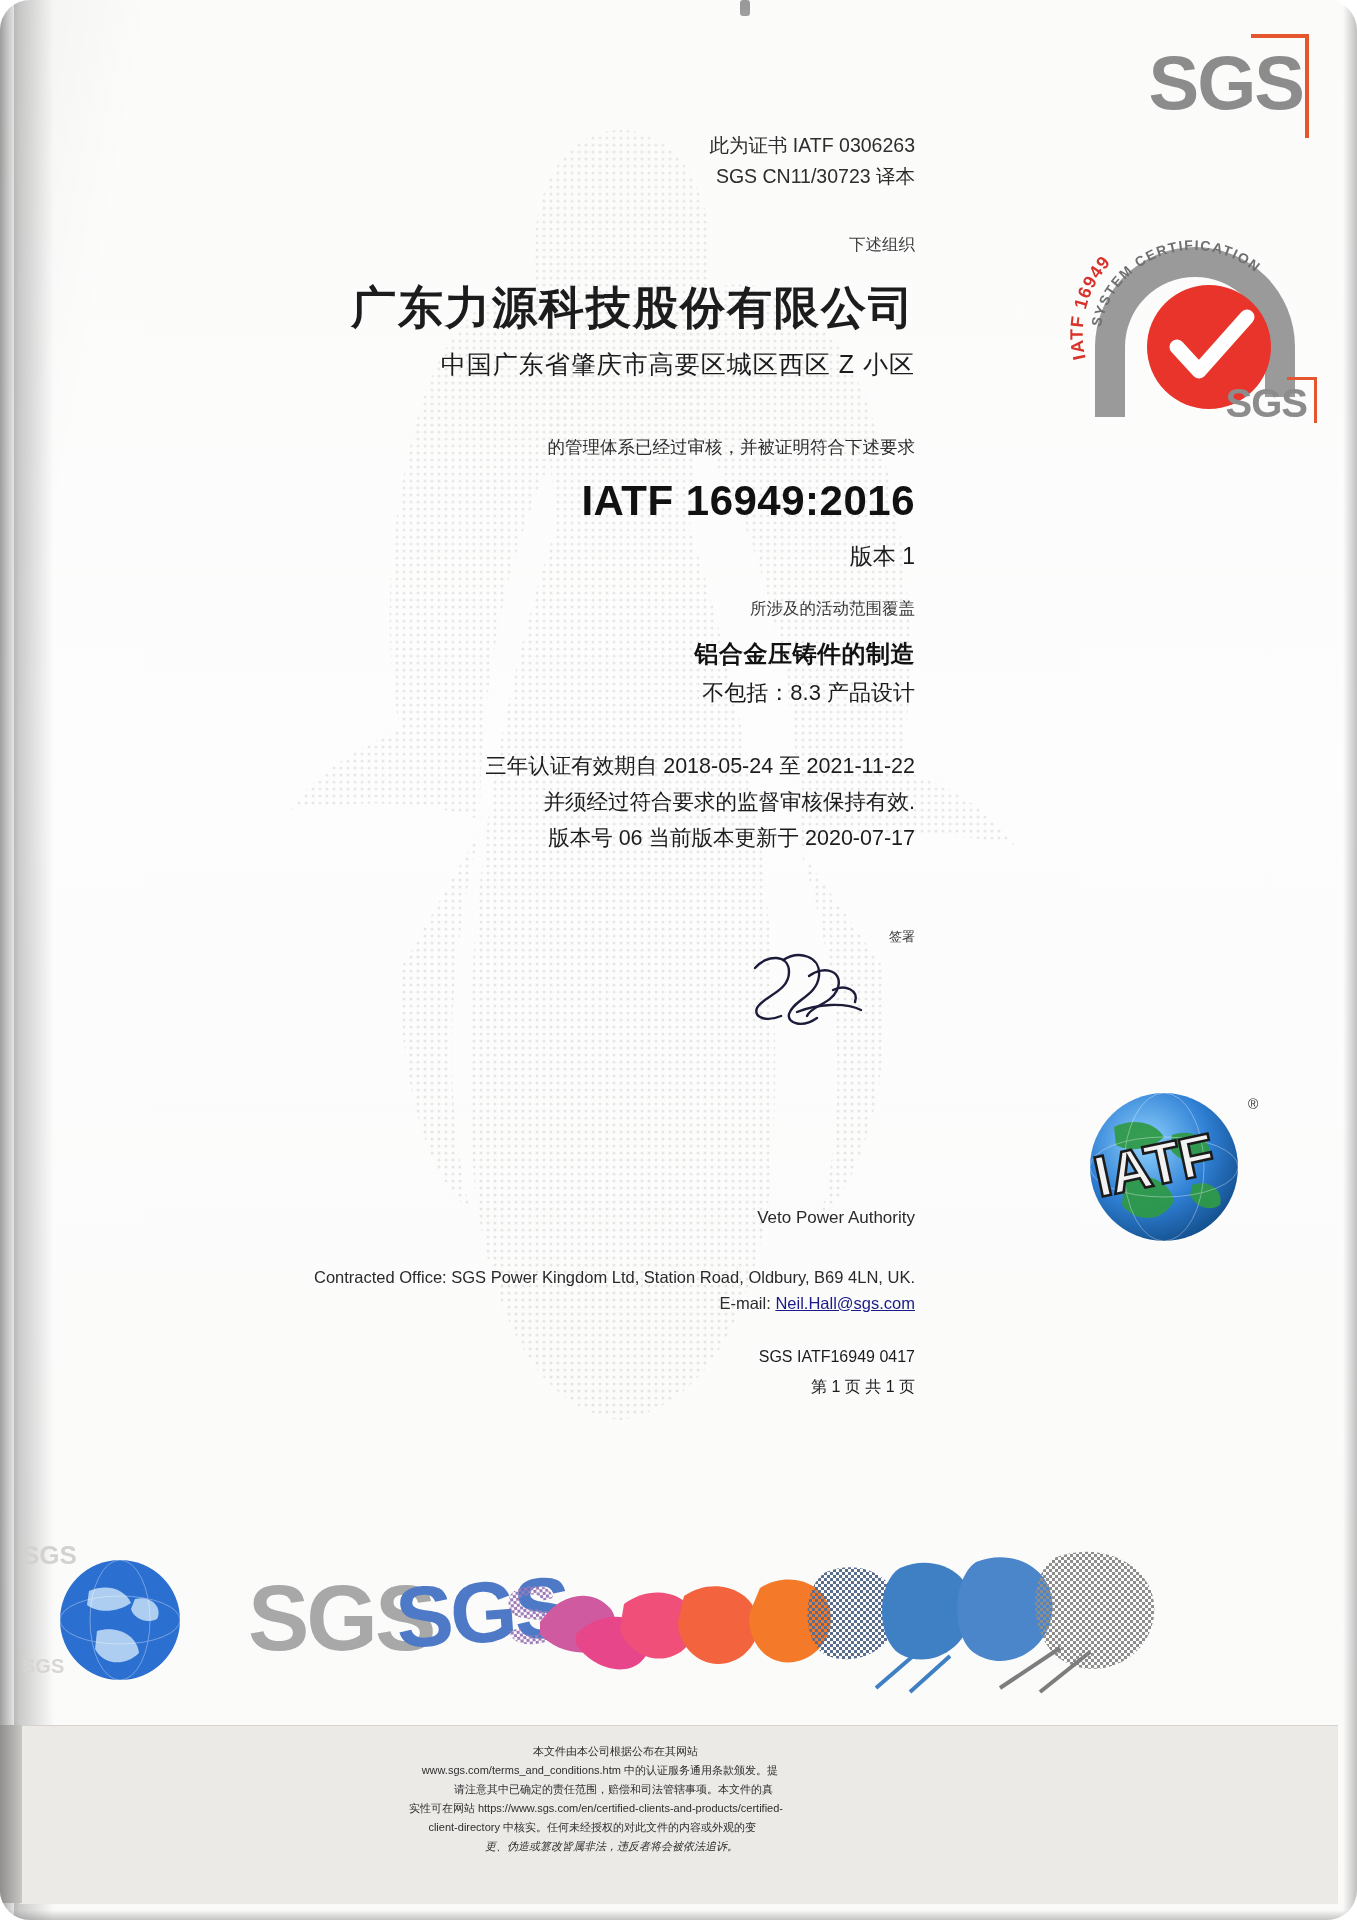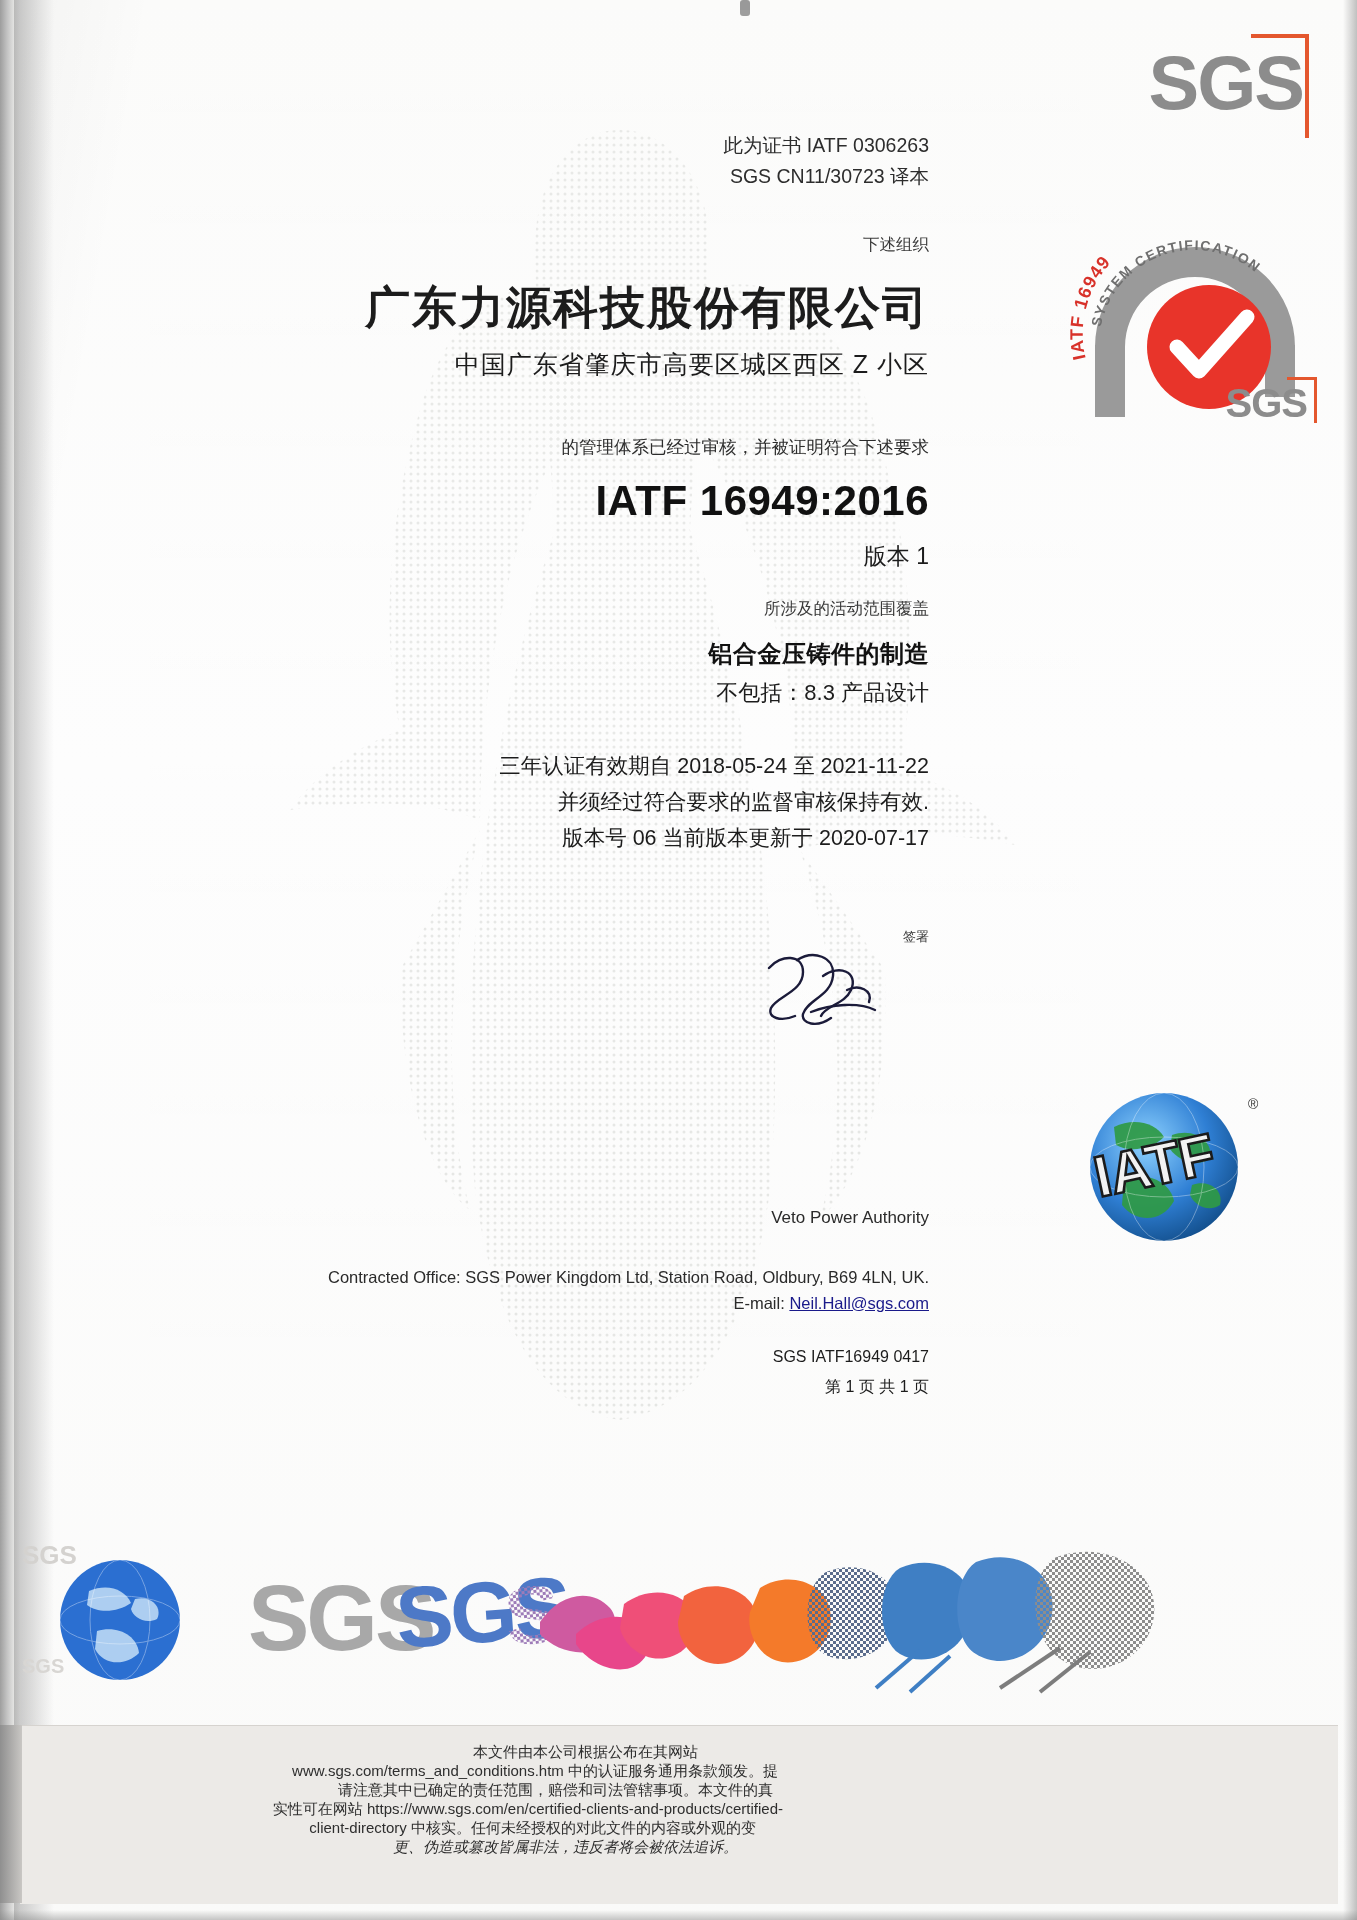--- a/index.html
+++ b/index.html
@@ -10,20 +10,21 @@
   body {
     font-family: "Liberation Sans", sans-serif;
     color: #231f20;
   }
   .page {
     position: relative;
     width: 1357px;
     height: 1920px;
     overflow: hidden;
     background: #fdfdfc;
+    border-radius: 30px;
   }
 
   
   .paper {
     position: absolute;
     inset: 0;
     background:
       linear-gradient(100deg, rgba(0,0,0,0.035) 0%, rgba(0,0,0,0) 9%),
       linear-gradient(180deg, #fbfbfa 0%, #fdfdfd 40%, #fafaf9 100%);
   }
@@ -137,21 +138,21 @@
     right: 95px;
     top: 1075px;
     width: 210px;
     height: 180px;
   }
   .iatf-globe svg { width: 100%; height: 100%; }
 
   
   .content {
     position: absolute;
-    left: 214px;
+    left: 200px;
     top: 130px;
     width: 715px;
     text-align: right;
   }
   .cert-ref {
     font-size: 19.5px;
     line-height: 31px;
     color: #2d2d2d;
   }
   .label-sm {
@@ -296,21 +297,21 @@
     background: #eceae7;
     border-top: 1px solid #d6d3cf;
   }
   .footer-text {
     position: absolute;
     left: 20px;
     top: 1742px;
     width: 1318px;
     text-align: right;
     padding-right: 0;
-    font-size: 15px;
+    font-size: 11px;
     line-height: 19px;
     color: #2e2e2e;
   }
   .footer-text .line {
     display: block;
   }
   .footer-text .ln1 { margin-right: 640px; }
   .footer-text .ln2 { margin-right: 560px; }
   .footer-text .ln3 { margin-right: 565px; }
   .footer-text .ln4 { margin-right: 555px; }

